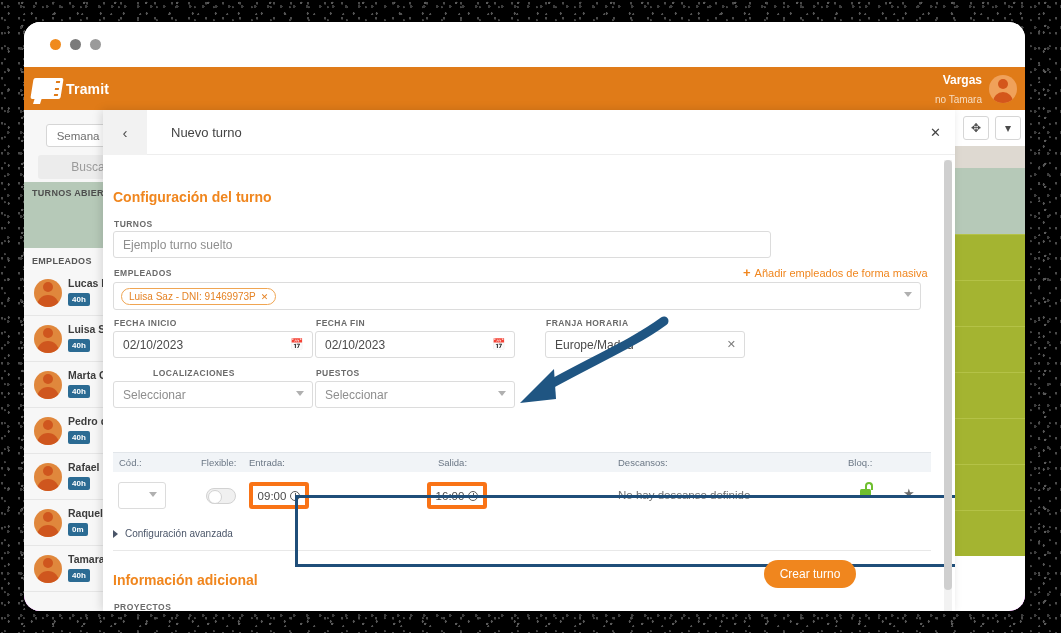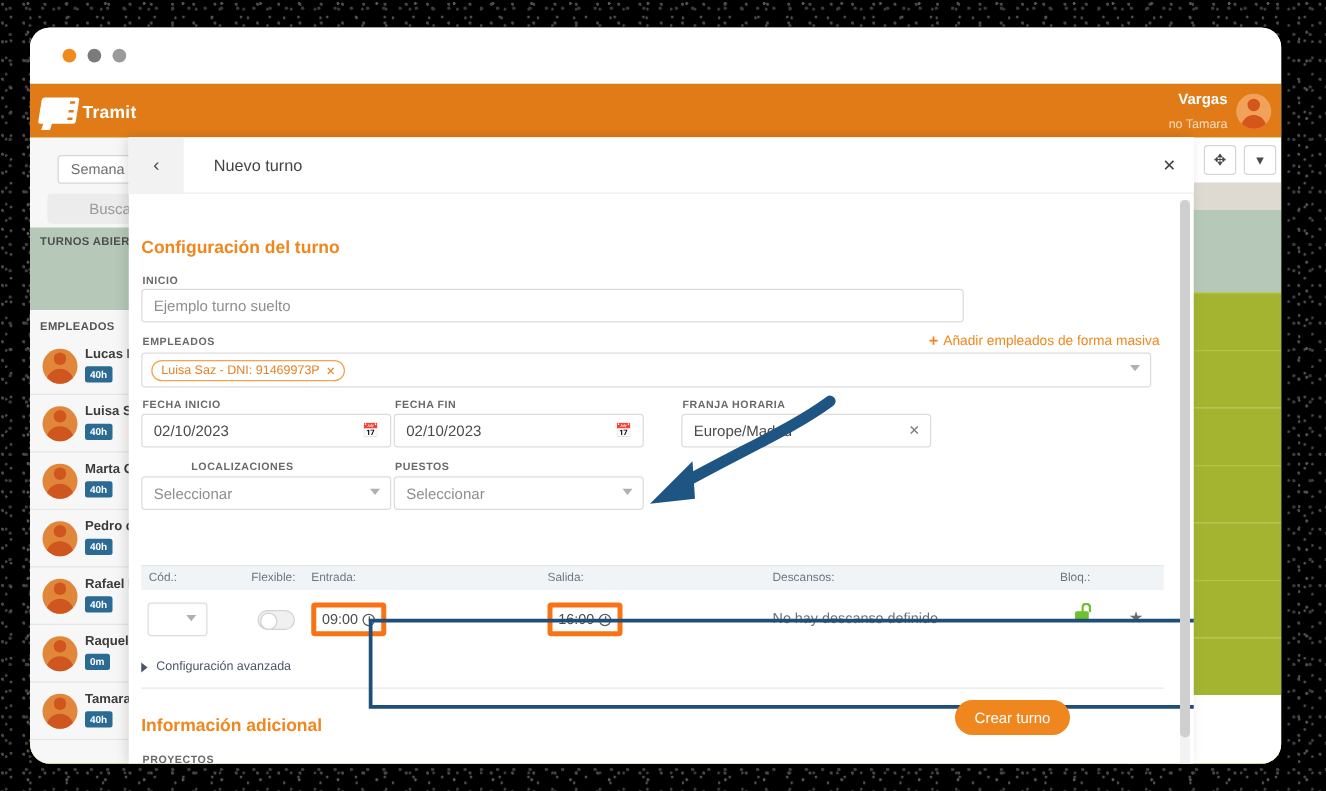--- a/index.html
+++ b/index.html
@@ -41,21 +41,21 @@
   }
   .light { position: absolute; top: 17px; width: 11px; height: 11px; border-radius: 50%; }
   .light.l1 { left: 26px; background: #f08a1d; }
   .light.l2 { left: 46px; background: #7b7b7b; }
   .light.l3 { left: 66px; background: #9a9a9a; }
 
   
   #app {
     position: absolute; left: 0; top: 45px;
     width: 1001px; height: 544px;
-    background: #84cc16;
+    background: #d946ef;
     overflow: hidden;
   }
 
   
   #brandbar {
     position: absolute; left: 0; top: 0;
     width: 1001px; height: 43px;
     background: #e07b18;
   }
   #logo {
@@ -524,21 +524,21 @@
       <div id="modal-head">
         <div id="backbtn">‹</div>
         <div id="modal-title">Nuevo turno</div>
         <div id="modal-close">✕</div>
       </div>
 
       <div id="modal-body">
 
         <div class="sec-title" style="position:absolute;left:10px;top:34px;">Configuración del turno</div>
 
-        <div class="fld-label" style="position:absolute;left:11px;top:64px;">INICIO</div>
+        <div class="fld-label" style="position:absolute;left:11px;top:64px;">TURNOS</div>
         <div class="txtbox" style="left:10px;top:76px;width:658px;">
           <span>Ejemplo turno suelto</span>
         </div>
 
         <div class="fld-label" style="position:absolute;left:11px;top:113px;">EMPLEADOS</div>
         <div class="addlink" style="left:640px;top:110px;">
           <span class="plus">+</span>
           <span>Añadir empleados de forma masiva</span>
         </div>
         <div class="txtbox" style="left:10px;top:127px;width:808px;height:28px;padding:0;">
@@ -592,21 +592,21 @@
           <div id="codesel">
             <span class="sel-caret"></span>
           </div>
           <div id="toggle">
             <span class="knob"></span>
           </div>
           <div class="timebox" style="left:136px;">
             <span>09:00</span>
             <span class="clock-ic"></span>
           </div>
-          <div class="timebox" style="left:325px;">
+          <div class="timebox" style="left:314px;">
             <span>16:00</span>
             <span class="clock-ic"></span>
           </div>
           <div id="descanso-txt">No hay descanso definido</div>
           <div id="lock-ic">
             <span class="shackle"></span>
             <span class="body"></span>
           </div>
           <div id="star-ic">★</div>
         </div>

